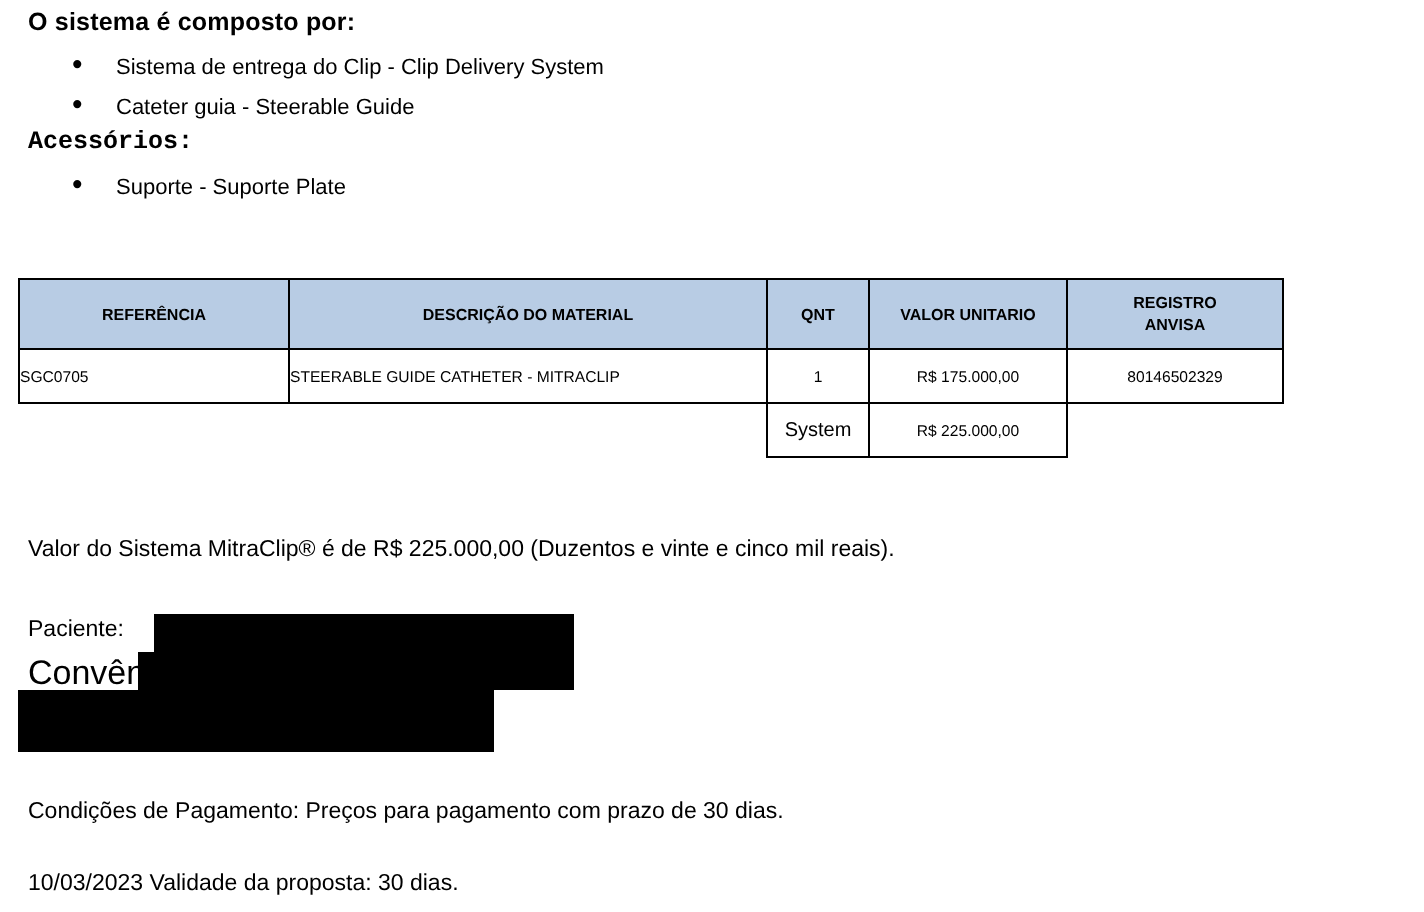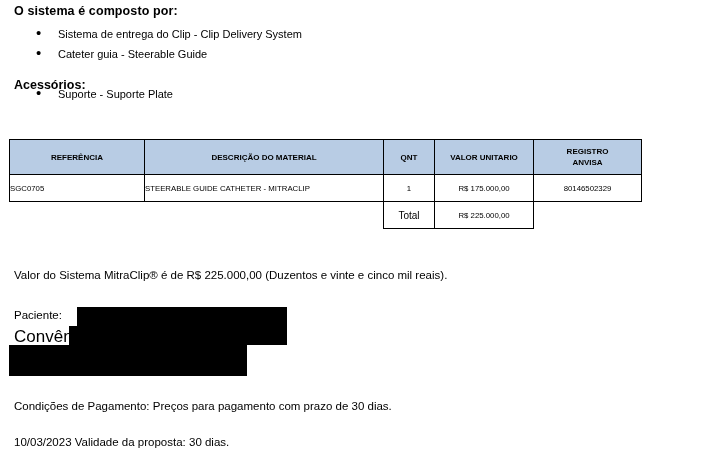--- a/index.html
+++ b/index.html
@@ -49,23 +49,24 @@
     line-height: 20px;
   }
   .list-one {
     position: absolute;
     left: 36px;
     top: 24px;
   }
   .accessories-heading {
     position: absolute;
     left: 14px;
-    top: 78px;
+    top: 64px;
     font-size: 12.5px;
     font-weight: bold;
+    font-family: Liberation Mono, monospace;
   }
   .list-two {
     position: absolute;
     left: 36px;
     top: 84px;
   }
 
   
   .mat-table {
     position: absolute;
@@ -179,21 +180,21 @@
       <tr>
         <td class="c-ref">SGC0705</td>
         <td class="c-desc">STEERABLE GUIDE CATHETER - MITRACLIP</td>
         <td class="c-qnt">1</td>
         <td class="c-val">R$ 175.000,00</td>
         <td class="c-reg">80146502329</td>
       </tr>
       <tr>
         <td class="c-ref cell-blank"></td>
         <td class="c-desc cell-blank"></td>
-        <td class="c-qnt total-label">Total</td>
+        <td class="c-qnt total-label">System</td>
         <td class="c-val total-value">R$ 225.000,00</td>
         <td class="c-reg cell-blank"></td>
       </tr>
     </tbody>
   </table>
 
   <div class="para p-value">Valor do Sistema MitraClip® é de R$ 225.000,00 (Duzentos e vinte e cinco mil reais).</div>
 
   <div class="patient-label">Paciente:</div>
   <div class="convenio-label">Convênio</div>

